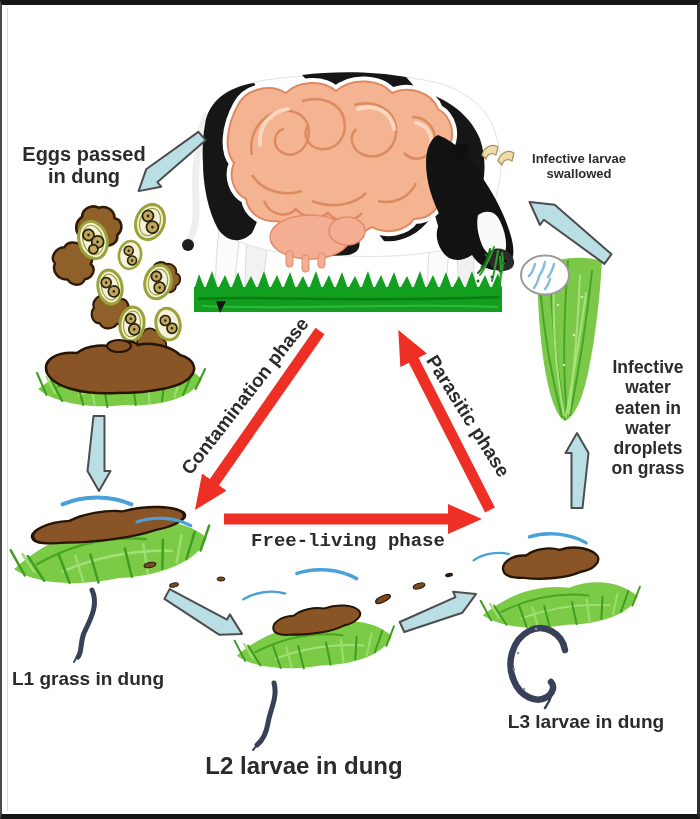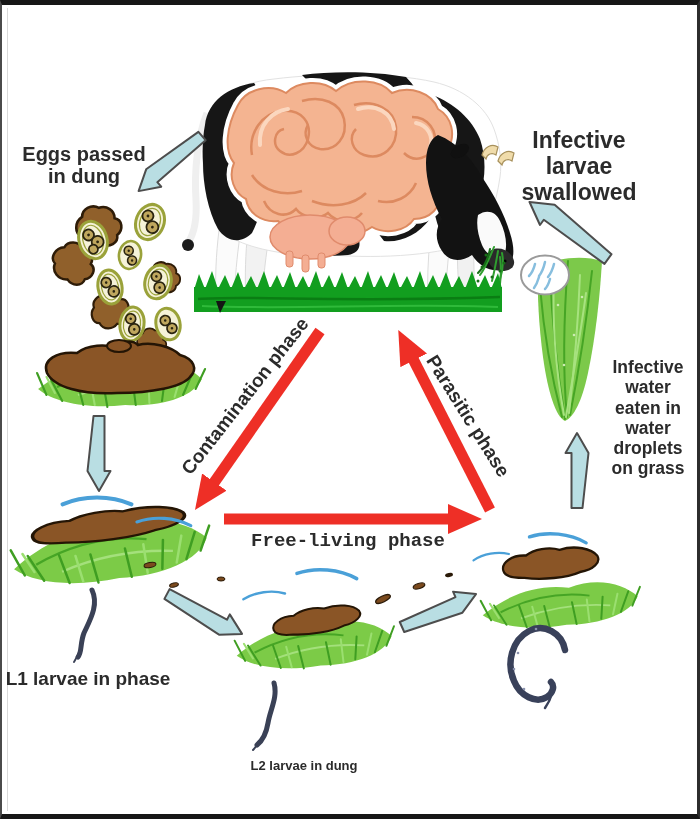--- a/index.html
+++ b/index.html
@@ -25,24 +25,24 @@
     position:absolute;
     color:#2b2b2b;
     font-weight:600;
     text-align:center;
     line-height:1.12;
     transform:translate(-50%,-50%);
     white-space:normal;
   }
   .lbl.nowrap{white-space:nowrap;}
   .lbl-eggs{left:82px;top:160px;width:124px;font-size:20px;}
-  .lbl-swallowed{left:577px;top:162px;width:154px;font-size:23px;}
+  .lbl-swallowed{left:577px;top:162px;width:154px;font-size:13px;}
   .lbl-eaten{left:646px;top:413px;width:90px;font-size:17.5px;line-height:1.16;}
   .lbl-l1{left:86px;top:674px;font-size:19px;}
-  .lbl-l2{left:302px;top:761px;font-size:13px;}
+  .lbl-l2{left:302px;top:761px;font-size:24px;}
   .lbl-l3{left:584px;top:717px;font-size:19px;}
   .lbl-contam{left:243px;top:391px;font-size:19px;transform:translate(-50%,-50%) rotate(-52deg);}
   .lbl-parasitic{left:466px;top:411px;font-size:19px;transform:translate(-50%,-50%) rotate(58deg);}
   .lbl-freeliving{left:346px;top:537px;font-size:19px;font-family:Liberation Mono, monospace;}
 </style>
 </head>
 <body>
 
 <div class="stage">
   <div class="innerline"></div>
@@ -319,18 +319,19 @@
       <polygon points="0,-5.5 65,-5.5 65,-11.5 85,0 65,11.5 0,5.5" transform="translate(165,589) rotate(28)"></polygon>
       <polygon points="0,-5.5 61,-5.5 61,-11.5 81,0 61,11.5 0,5.5" transform="translate(400,622) rotate(-24)"></polygon>
       <polygon points="0,-5.5 55,-5.5 55,-11.5 75,0 55,11.5 0,5.5" transform="translate(575,503) rotate(-90)"></polygon>
       <polygon points="0,-6 75,-6 75,-12.5 97,0 75,12.5 0,6" transform="translate(606,254) rotate(-144)"></polygon>
     </g>
   </svg>
 
   <div class="lbl lbl-eggs">Eggs passed in dung</div>
   <div class="lbl lbl-swallowed">Infective larvae swallowed</div>
   <div class="lbl lbl-eaten">Infective water eaten in water droplets on grass</div>
-  <div class="lbl lbl-l1 nowrap">L1 larvae in phase</div>
+  <div class="lbl lbl-l1 nowrap">L1 grass in dung</div>
   <div class="lbl lbl-l2 nowrap">L2 larvae in dung</div>
+  <div class="lbl lbl-l3 nowrap">L3 larvae in dung</div>
   <div class="lbl lbl-contam nowrap">Contamination phase</div>
   <div class="lbl lbl-parasitic nowrap">Parasitic phase</div>
   <div class="lbl lbl-freeliving nowrap">Free-living phase</div>
 </div>
 
 </body></html>

